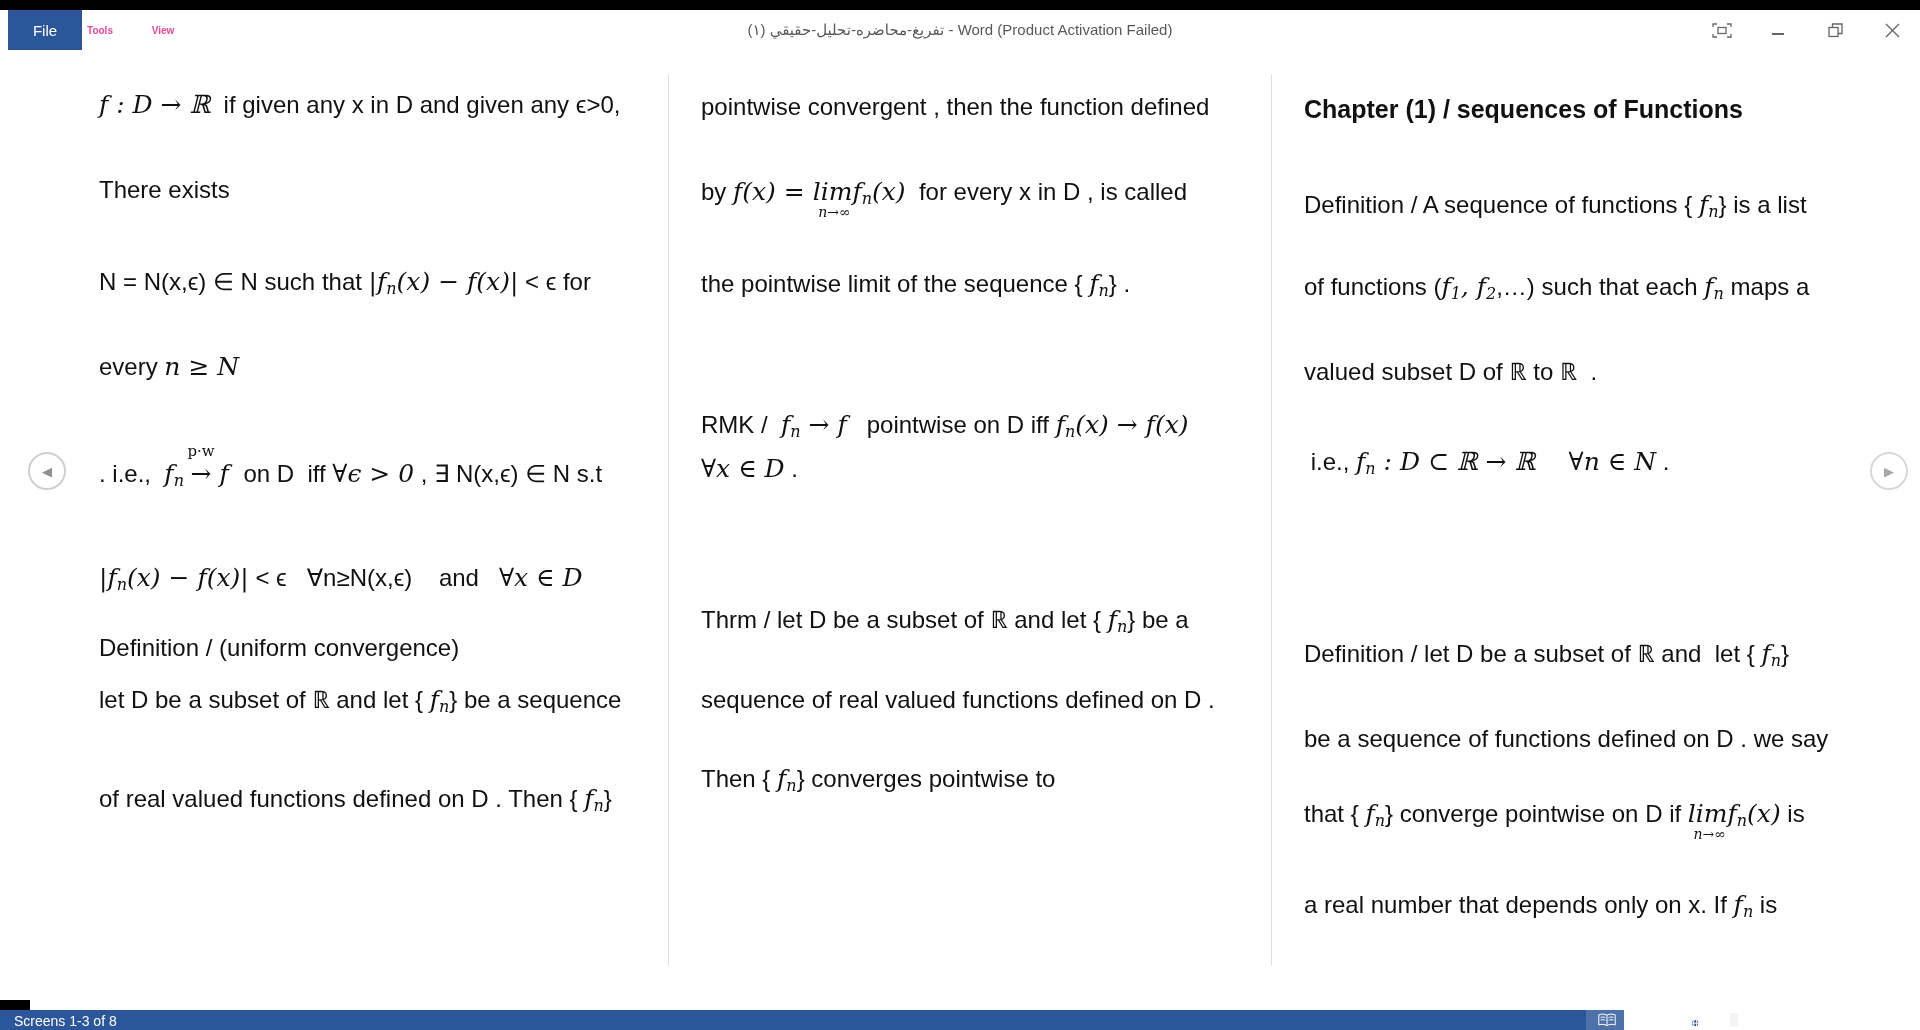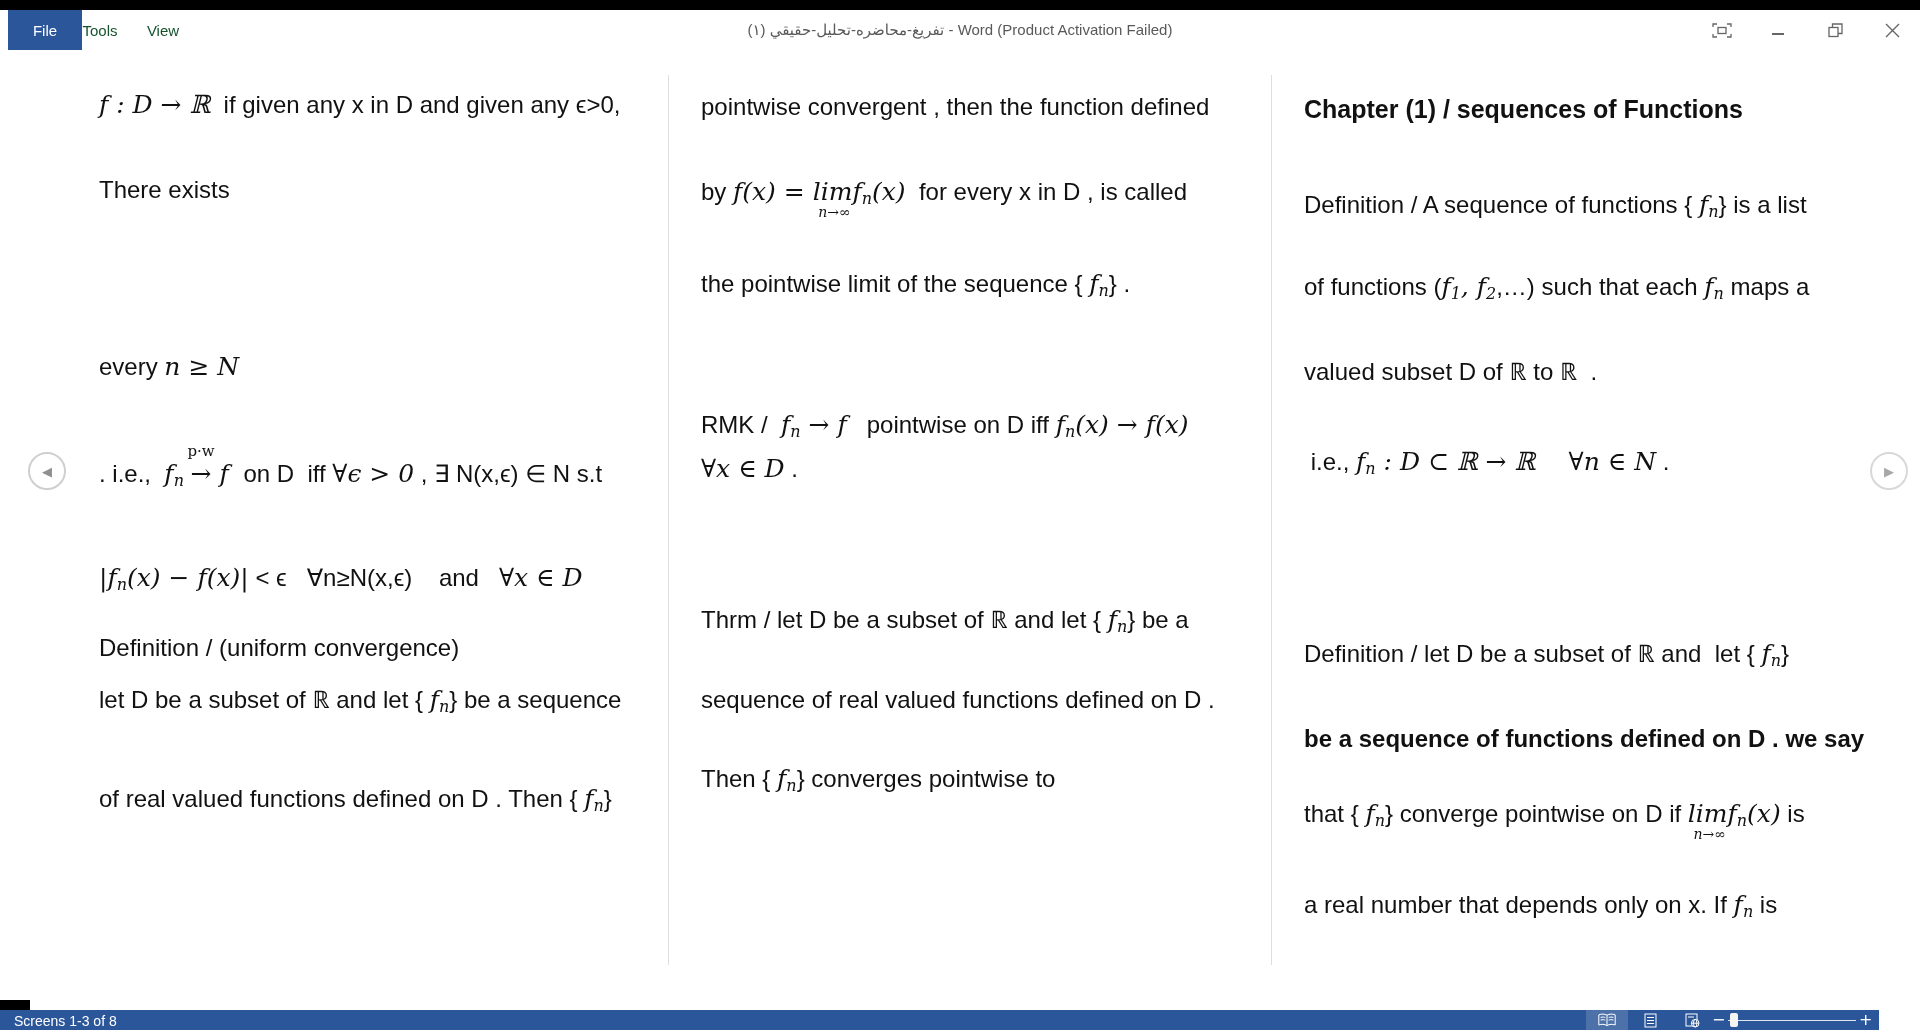--- a/index.html
+++ b/index.html
@@ -9,21 +9,21 @@
   }
   
   .top-edge{position:absolute;left:0;top:0;width:1920px;height:10px;background:#000;}
   .titlebar{position:absolute;left:0;top:10px;width:1920px;height:40px;background:#fff;}
   .file-tab{
     position:absolute;left:8px;top:0;width:74px;height:40px;background:#2b579a;
     color:#fff;font-size:15px;display:flex;align-items:center;justify-content:center;cursor:default;
   }
   .menu-item{
     position:absolute;top:0;height:40px;display:flex;align-items:center;justify-content:center;
-    color:#14532d;font-size:15px;cursor:default;
+    color:#ec4899;font-size:10px;cursor:default;font-weight:bold;
   }
   .menu-tools{left:78px;width:44px;}
   .menu-view{left:141px;width:44px;}
   .win-title{
     position:absolute;left:300px;right:300px;top:0;height:40px;line-height:40px;
     text-align:center;color:#595959;font-size:15px;white-space:nowrap;
   }
   .win-btn{
     position:absolute;top:0;width:44px;height:40px;display:flex;align-items:center;justify-content:center;
   }
@@ -62,21 +62,21 @@
   
   .nav-arrow{
     position:absolute;width:38px;height:38px;border:2px solid #cfcfcf;border-radius:50%;
     display:flex;align-items:center;justify-content:center;background:#fff;
     color:#8f8f8f;font-size:13px;font-family:"DejaVu Sans",sans-serif;cursor:pointer;box-sizing:border-box;
   }
   .nav-prev{left:28px;top:452px;}
   .nav-next{left:1870px;top:452px;border-color:#d8d8d8;color:#a8a8a8;}
 
   
-  .statusbar{position:absolute;left:0;top:1010px;width:1879px;height:20px;background:#2b579a;}
+  .statusbar{position:absolute;left:0;top:1010px;width:1624px;height:20px;background:#2b579a;}
   .screens-label{
     position:absolute;left:14px;top:3px;color:#fff;font-size:14px;white-space:nowrap;
   }
   .view-btn{
     position:absolute;top:0;height:20px;display:flex;align-items:center;justify-content:center;
   }
   .view-read{left:1586px;width:42px;background:rgba(255,255,255,0.16);}
   .view-print{left:1630px;width:40px;}
   .view-web{left:1672px;width:40px;}
   .zoom-minus,.zoom-plus{
@@ -130,20 +130,21 @@
   </div>
 </div>
 
 <div class="doc">
   <div class="col-divider divider-1"></div>
   <div class="col-divider divider-2"></div>
 
   <div class="doc-col col-1">
       <div class="line" style="top: 39px;"><span class="seg-m">f : D → ℝ</span><span class="seg-t">  if given any x in D and given any ϵ&gt;0,</span></div>
       <div class="line" style="top: 124px;"><span class="seg-t">There exists</span></div>
+      <div class="line" style="top: 216px;"><span class="seg-t">N = N(x,ϵ) ∈ N such that </span><span class="seg-m">|f</span><span class="seg-sb">n</span><span class="seg-m">(x) − f(x)|</span><span class="seg-t"> &lt; ϵ for</span></div>
       <div class="line" style="top: 301px;"><span class="seg-t">every </span><span class="seg-m">n ≥ N</span></div>
       <div class="line" style="top: 408px;"><span class="seg-t">. i.e.,  </span><span class="seg-m">f</span><span class="seg-sb">n</span><span class="seg-t"> </span><span class="stk seg-m">→<span class="lblTop">p·w</span></span><span class="seg-m"> f </span><span class="seg-t"> on D  iff </span><span class="seg-m">∀ϵ &gt; 0</span><span class="seg-t"> , ∃ N(x,ϵ) ∈ N s.t</span></div>
       <div class="line" style="top: 512px;"><span class="seg-m">|f</span><span class="seg-sb">n</span><span class="seg-m">(x) − f(x)|</span><span class="seg-t"> &lt; ϵ   ∀n≥N(x,ϵ)    and   </span><span class="seg-m">∀x ∈ D</span></div>
       <div class="line" style="top: 582px;"><span class="seg-t">Definition / (uniform convergence)</span></div>
       <div class="line" style="top: 634px;"><span class="seg-t">let D be a subset of ℝ and let { </span><span class="seg-m">f</span><span class="seg-sb">n</span><span class="seg-t">} be a sequence</span></div>
       <div class="line" style="top: 733px;"><span class="seg-t">of real valued functions defined on D . Then { </span><span class="seg-m">f</span><span class="seg-sb">n</span><span class="seg-t">}</span></div>
     </div>
   <div class="doc-col col-2">
       <div class="line" style="top: 41px;"><span class="seg-t">pointwise convergent , then the function defined</span></div>
       <div class="line" style="top: 126px;"><span class="seg-t">by </span><span class="seg-m">f(x) = </span><span class="stk seg-m">lim<span class="lblBot">n→∞</span></span><span class="seg-m">f</span><span class="seg-sb">n</span><span class="seg-m">(x)</span><span class="seg-t">  for every x in D , is called</span></div>
@@ -154,21 +155,21 @@
       <div class="line" style="top: 634px;"><span class="seg-t">sequence of real valued functions defined on D .</span></div>
       <div class="line" style="top: 713px;"><span class="seg-t">Then { </span><span class="seg-m">f</span><span class="seg-sb">n</span><span class="seg-t">} converges pointwise to</span></div>
     </div>
   <div class="doc-col col-3">
       <div class="line title" style="top: 43px;"><span class="seg-t">Chapter (1) / sequences of Functions</span></div>
       <div class="line" style="top: 139px;"><span class="seg-t">Definition / A sequence of functions { </span><span class="seg-m">f</span><span class="seg-sb">n</span><span class="seg-t">} is a list</span></div>
       <div class="line" style="top: 221px;"><span class="seg-t">of functions (</span><span class="seg-m">f</span><span class="seg-sb">1</span><span class="seg-m">, f</span><span class="seg-sb">2</span><span class="seg-t">,…) such that each </span><span class="seg-m">f</span><span class="seg-sb">n</span><span class="seg-t"> maps a</span></div>
       <div class="line" style="top: 306px;"><span class="seg-t">valued subset D of ℝ to ℝ  .</span></div>
       <div class="line" style="top: 396px;"><span class="seg-t"> i.e., </span><span class="seg-m">f</span><span class="seg-sb">n</span><span class="seg-m"> : D ⊂ ℝ → ℝ</span><span class="seg-t">     </span><span class="seg-m">∀n ∈ N</span><span class="seg-t"> .</span></div>
       <div class="line" style="top: 588px;"><span class="seg-t">Definition / let D be a subset of ℝ and  let { </span><span class="seg-m">f</span><span class="seg-sb">n</span><span class="seg-t">}</span></div>
-      <div class="line" style="top: 673px; font-weight: bold;"><span class="seg-t">be a sequence of functions defined on D . we say</span></div>
+      <div class="line" style="top: 673px;"><span class="seg-t">be a sequence of functions defined on D . we say</span></div>
       <div class="line" style="top: 748px;"><span class="seg-t">that { </span><span class="seg-m">f</span><span class="seg-sb">n</span><span class="seg-t">} converge pointwise on D if </span><span class="stk seg-m">lim<span class="lblBot">n→∞</span></span><span class="seg-m">f</span><span class="seg-sb">n</span><span class="seg-m">(x)</span><span class="seg-t"> is</span></div>
       <div class="line" style="top: 839px;"><span class="seg-t">a real number that depends only on x. If </span><span class="seg-m">f</span><span class="seg-sb">n</span><span class="seg-t"> is</span></div>
     </div>
 </div>
 
 <div class="nav-arrow nav-prev">
   <span>◀</span>
 </div>
 <div class="nav-arrow nav-next">
   <span>▶</span>

